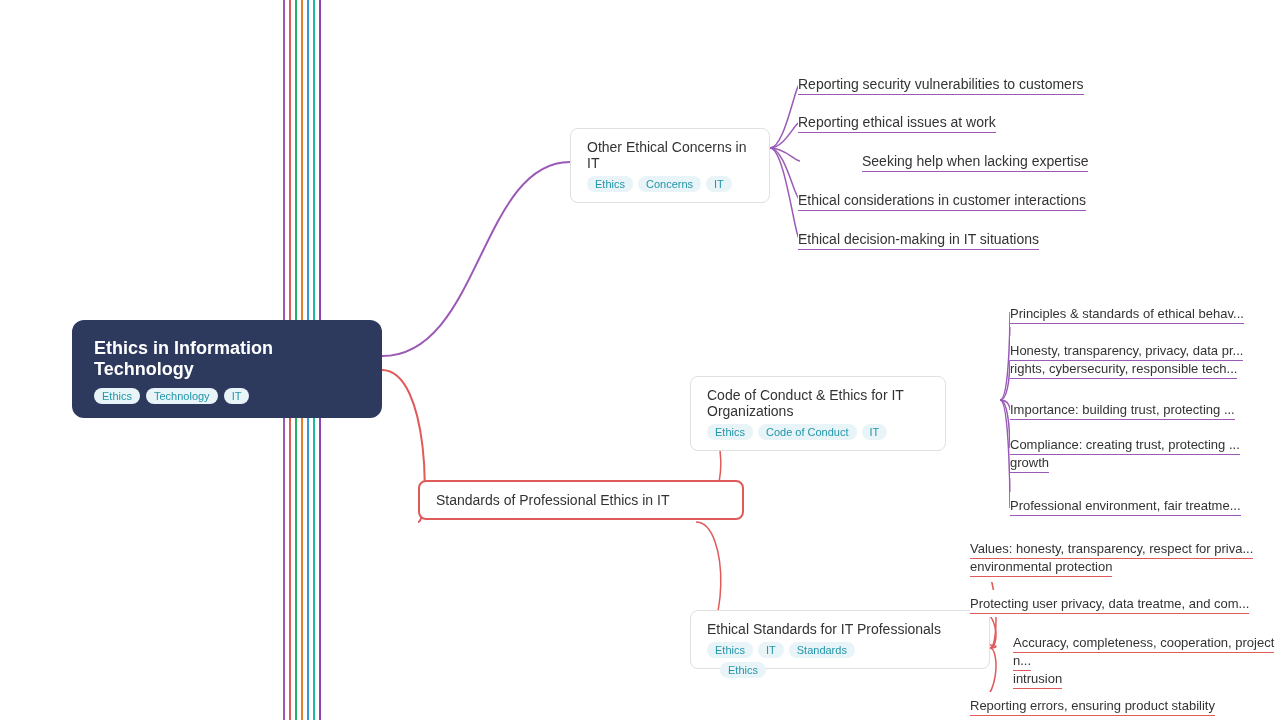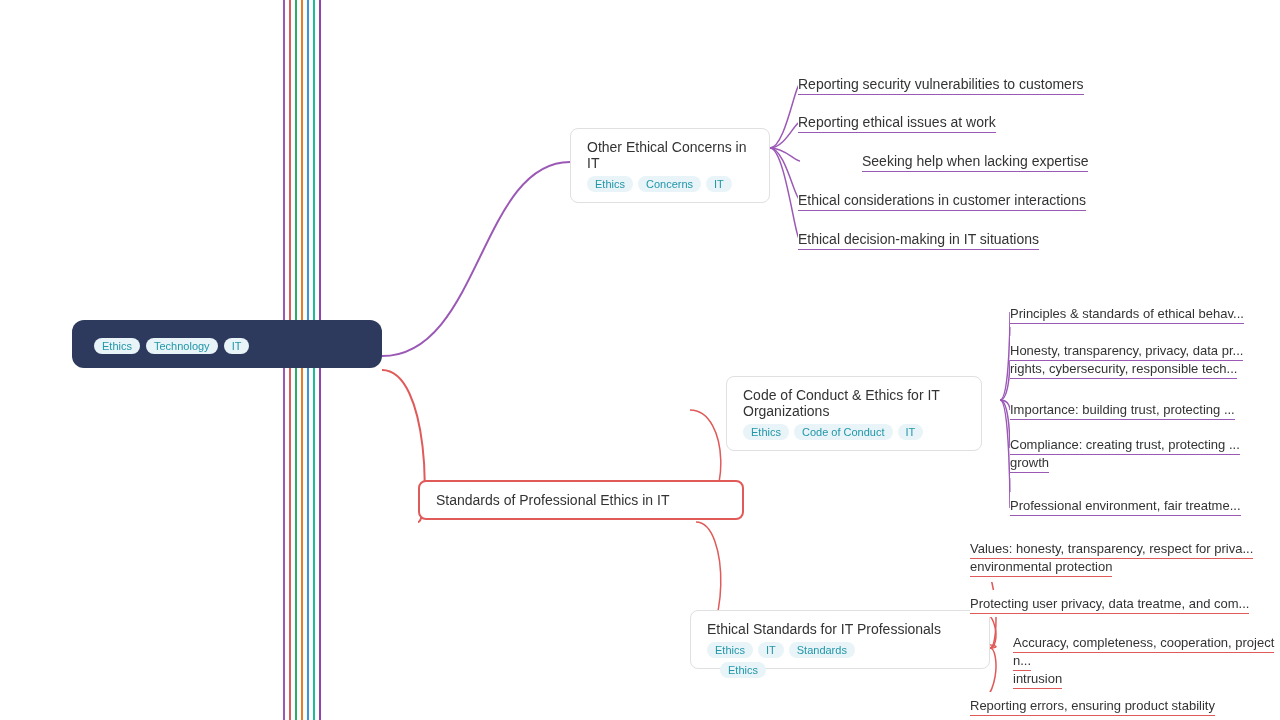--- a/index.html
+++ b/index.html
@@ -92,21 +92,21 @@
     
     .node-standards {
       left: 418px;
       top: 480px;
       width: 326px;
       border: 2px solid #e05a5a;
     }
 
     
     .node-code-conduct {
-      left: 726px;
+      left: 690px;
       top: 376px;
       width: 256px;
     }
 
     
     .node-ethical-standards {
       left: 690px;
       top: 610px;
       width: 300px;
     }
@@ -183,20 +183,21 @@
   <path d="M 1000 400 C 1010 400, 1010 448, 1010 448" fill="none" stroke="#9b59b6" stroke-width="1.5"></path>
   <path d="M 1000 400 C 1010 400, 1010 508, 1010 508" fill="none" stroke="#9b59b6" stroke-width="1.5"></path>
 
   <path d="M 990 648 C 1000 648, 1000 554, 970 554" fill="none" stroke="#e05a5a" stroke-width="1.5"></path>
   <path d="M 990 648 C 1000 648, 1000 606, 970 606" fill="none" stroke="#e05a5a" stroke-width="1.5"></path>
   <path d="M 990 648 C 1000 648, 1000 644, 970 644" fill="none" stroke="#e05a5a" stroke-width="1.5"></path>
   <path d="M 990 648 C 1000 648, 1000 706, 970 706" fill="none" stroke="#e05a5a" stroke-width="1.5"></path>
 </svg>
 
 <div class="node root-node">
+  <div class="node-title">Ethics in Information Technology</div>
   <div class="tags">
     <span class="tag tag-ethics">Ethics</span>
     <span class="tag tag-technology">Technology</span>
     <span class="tag tag-it">IT</span>
   </div>
 </div>
 
 <div class="node mid-node node-other-concerns">
   <div class="node-title">Other Ethical Concerns in IT</div>
   <div class="tags">

